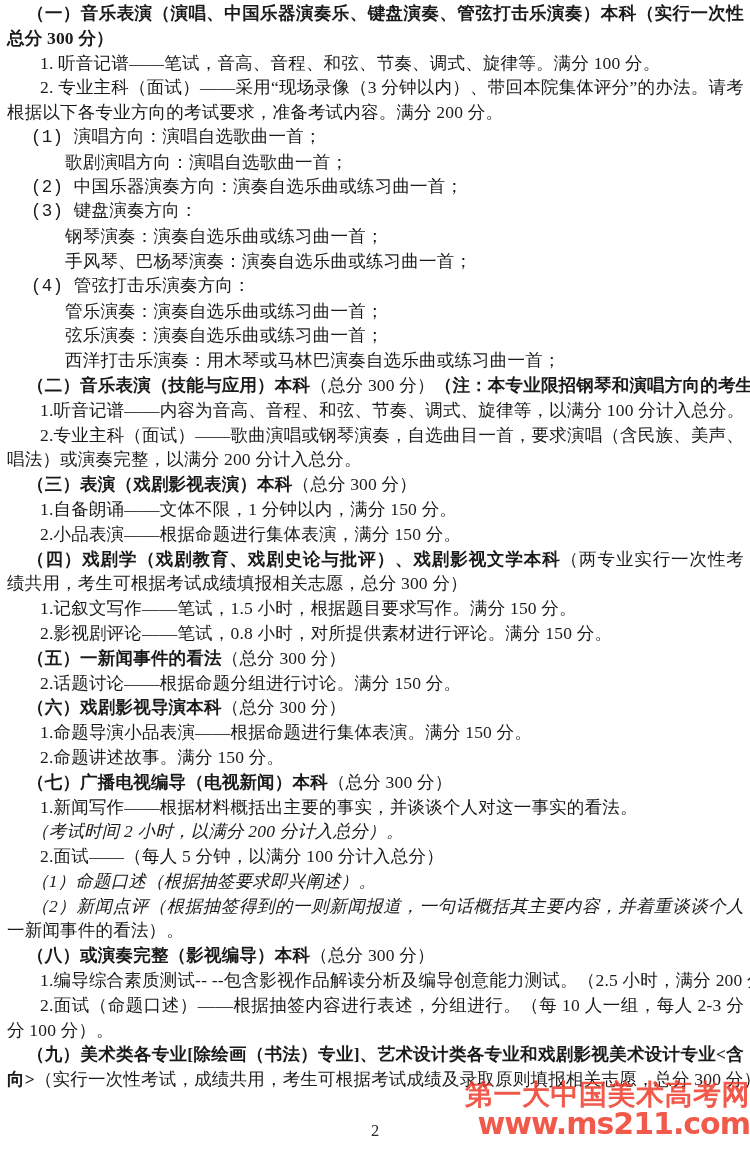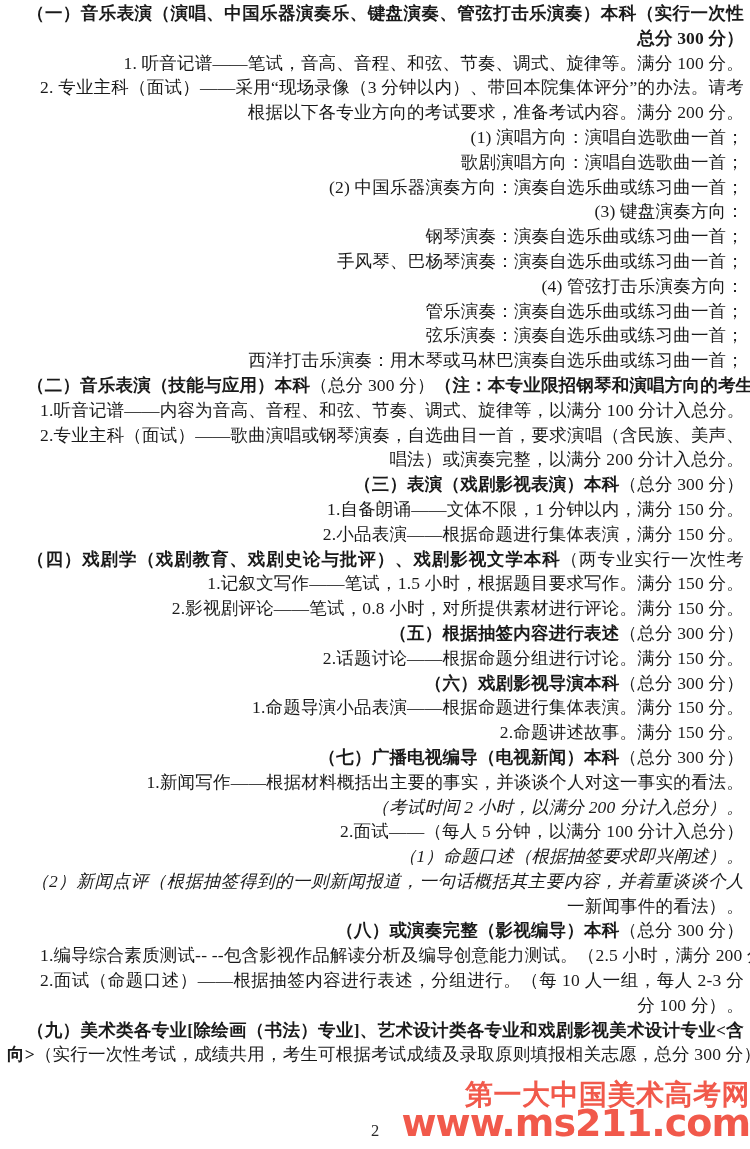--- a/index.html
+++ b/index.html
@@ -14,34 +14,33 @@
   .doc {
     position: absolute;
     left: 7px; right: 6px; top: 1px;
   }
   .line {
     height: 24.8px;
     line-height: 24.8px;
     font-size: 17.5px;
     white-space: nowrap;
     letter-spacing: 0.2px;
-    text-align: right;
   }
   .line.full {
     white-space: normal;
     text-align: justify;
     text-align-last: justify;
     overflow: hidden;
   }
   .b { font-weight: 700; }
   .i-none       { padding-left: 0; }
   .i-heading    { padding-left: 20px; }
   .i-item       { padding-left: 33px; }
   .i-item-paren { padding-left: 24px; font-style: italic; }
-  .i-list       { padding-left: 24px; }
+  .i-list       { padding-left: 24px; font-family: Liberation Mono, monospace; }
   .i-sublist    { padding-left: 58px; }
   .page-number {
     position: absolute;
     left: 0; right: 0;
     top: 1121px;
     text-align: center;
     font-size: 16.5px;
     color: #2a2a2a;
   }
   .watermark {
@@ -53,21 +52,21 @@
     pointer-events: none;
   }
   .wm-site {
     font-size: 28px;
     font-weight: 700;
     line-height: 26px;
     letter-spacing: 0.5px;
     font-family: "Liberation Sans", "DejaVu Sans", sans-serif;
   }
   .wm-url {
-    font-size: 38px;
+    font-size: 30px;
     font-weight: 800;
     line-height: 31px;
     letter-spacing: -1px;
     font-family: "DejaVu Sans", "Liberation Sans", sans-serif;
   }
 </style>
 </head>
 <body style="background: rgb(255, 255, 255); color: rgb(26, 26, 26);">
 
 <div class="doc">
@@ -87,23 +86,24 @@
     <div class="line i-sublist"><span>弦乐演奏：演奏自选乐曲或练习曲一首；</span></div>
     <div class="line i-sublist"><span>西洋打击乐演奏：用木琴或马林巴演奏自选乐曲或练习曲一首；</span></div>
     <div class="line i-heading"><span class="b">（二）音乐表演（技能与应用）本科</span><span>（总分 300 分）</span><span class="b">（注：本专业限招钢琴和演唱方向的考生）</span></div>
     <div class="line i-item"><span>1.听音记谱——内容为音高、音程、和弦、节奏、调式、旋律等，以满分 100 分计入总分。</span></div>
     <div class="line i-item full"><span>2.专业主科（面试）——歌曲演唱或钢琴演奏，自选曲目一首，要求演唱（含民族、美声、通俗</span></div>
     <div class="line i-none"><span>唱法）或演奏完整，以满分 200 分计入总分。</span></div>
     <div class="line i-heading"><span class="b">（三）表演（戏剧影视表演）本科</span><span>（总分 300 分）</span></div>
     <div class="line i-item"><span>1.自备朗诵——文体不限，1 分钟以内，满分 150 分。</span></div>
     <div class="line i-item"><span>2.小品表演——根据命题进行集体表演，满分 150 分。</span></div>
     <div class="line i-heading full"><span class="b">（四）戏剧学（戏剧教育、戏剧史论与批评）、戏剧影视文学本科</span><span>（两专业实行一次性考试，成</span></div>
+    <div class="line i-none"><span>绩共用，考生可根据考试成绩填报相关志愿，总分 300 分）</span></div>
     <div class="line i-item"><span>1.记叙文写作——笔试，1.5 小时，根据题目要求写作。满分 150 分。</span></div>
     <div class="line i-item"><span>2.影视剧评论——笔试，0.8 小时，对所提供素材进行评论。满分 150 分。</span></div>
-    <div class="line i-heading"><span class="b">（五）根据抽签内容进行表述</span><span>（总分 300 分）</span></div>
+    <div class="line i-heading"><span class="b">（五）一新闻事件的看法</span><span>（总分 300 分）</span></div>
     <div class="line i-item"><span>2.话题讨论——根据命题分组进行讨论。满分 150 分。</span></div>
     <div class="line i-heading"><span class="b">（六）戏剧影视导演本科</span><span>（总分 300 分）</span></div>
     <div class="line i-item"><span>1.命题导演小品表演——根据命题进行集体表演。满分 150 分。</span></div>
     <div class="line i-item"><span>2.命题讲述故事。满分 150 分。</span></div>
     <div class="line i-heading"><span class="b">（七）广播电视编导（电视新闻）本科</span><span>（总分 300 分）</span></div>
     <div class="line i-item"><span>1.新闻写作——根据材料概括出主要的事实，并谈谈个人对这一事实的看法。</span></div>
     <div class="line i-item-paren"><span>（考试时间 2 小时，以满分 200 分计入总分）。</span></div>
     <div class="line i-item"><span>2.面试——（每人 5 分钟，以满分 100 分计入总分）</span></div>
     <div class="line i-item-paren"><span>（1）命题口述（根据抽签要求即兴阐述）。</span></div>
     <div class="line i-item-paren full"><span>（2）新闻点评（根据抽签得到的一则新闻报道，一句话概括其主要内容，并着重谈谈个人对这</span></div>

